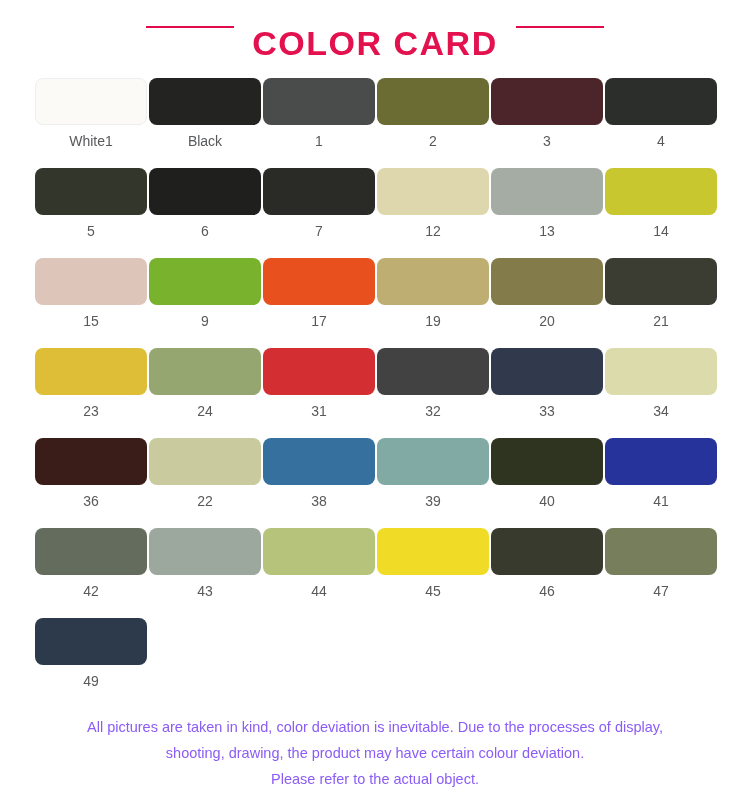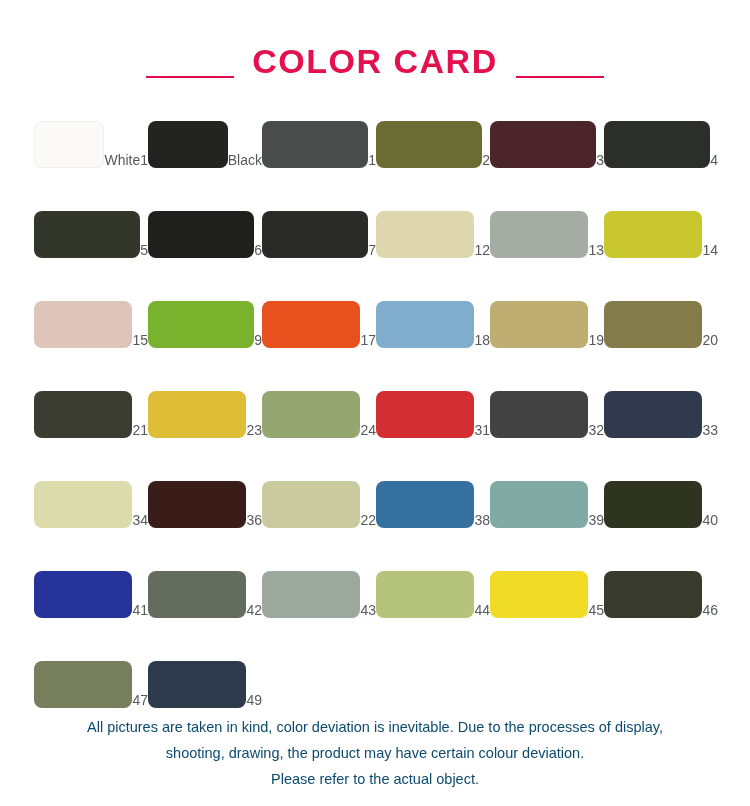--- a/index.html
+++ b/index.html
@@ -13,21 +13,21 @@
     font-family: "Liberation Sans", "DejaVu Sans", sans-serif;
     overflow: hidden;
     position: relative;
   }
 
   
   .header {
     width: 100%;
     height: 78px;
     display: flex;
-    align-items: flex-end;
+    align-items: flex-start;
     justify-content: center;
     gap: 18px;
     box-sizing: border-box;
     padding-top: 26px;
   }
   .rule {
     width: 88px;
     height: 2px;
     background: #e30a4b;
     display: block;
@@ -49,22 +49,22 @@
     padding-left: 4px;
     box-sizing: border-box;
     display: flex;
     flex-wrap: wrap;
   }
   .cell {
     width: 114px;
     height: 90px;
     box-sizing: border-box;
     display: flex;
-    flex-direction: row;
-    align-items: flex-end;
+    flex-direction: column;
+    align-items: center;
   }
   .chip {
     width: 112px;
     height: 47px;
     border-radius: 8px;
     box-sizing: border-box;
   }
   .chip.light-edge {
     border: 1px solid #eeeeee;
   }
@@ -79,21 +79,21 @@
   }
 
   
   .footer {
     width: 700px;
     margin: 6px auto 0 auto;
     text-align: center;
   }
   .footer-line {
     font-size: 14.5px;
-    color: #0c4a6e;
+    color: #8b5cf6;
     line-height: 26px;
     white-space: nowrap;
     font-family: "Liberation Sans", "DejaVu Sans", sans-serif;
   }
 </style>
 </head>
 <body>
 
 <div class="header">
   <span class="rule"></span>
@@ -156,24 +156,20 @@
     </div>
     <div class="cell">
       <div class="chip" style="background: rgb(121, 179, 45);"></div>
       <div class="chip-label">9</div>
     </div>
     <div class="cell">
       <div class="chip" style="background: rgb(232, 80, 29);"></div>
       <div class="chip-label">17</div>
     </div>
     <div class="cell">
-      <div class="chip" style="background: rgb(128, 173, 203);"></div>
-      <div class="chip-label">18</div>
-    </div>
-    <div class="cell">
       <div class="chip" style="background: rgb(191, 174, 114);"></div>
       <div class="chip-label">19</div>
     </div>
     <div class="cell">
       <div class="chip" style="background: rgb(131, 123, 73);"></div>
       <div class="chip-label">20</div>
     </div>
     <div class="cell">
       <div class="chip" style="background: rgb(59, 61, 51);"></div>
       <div class="chip-label">21</div>

